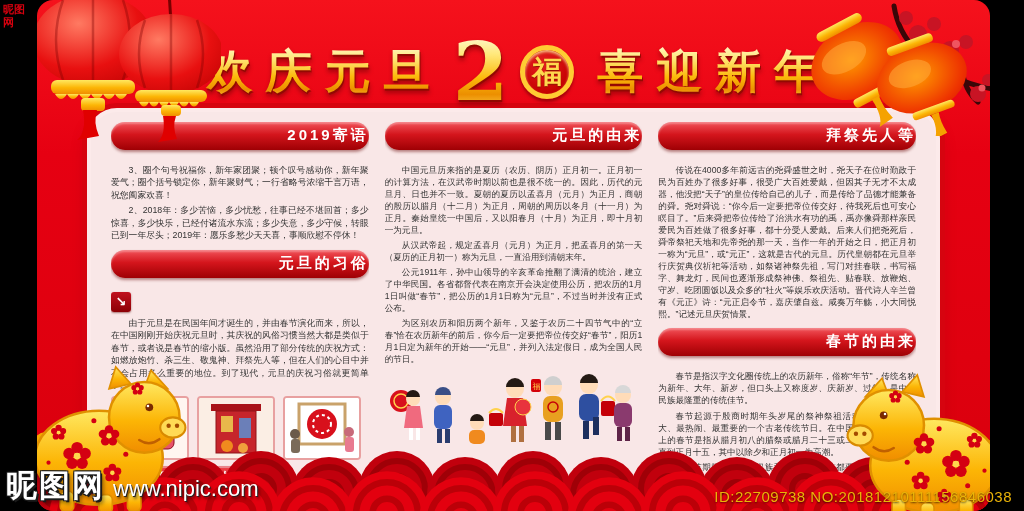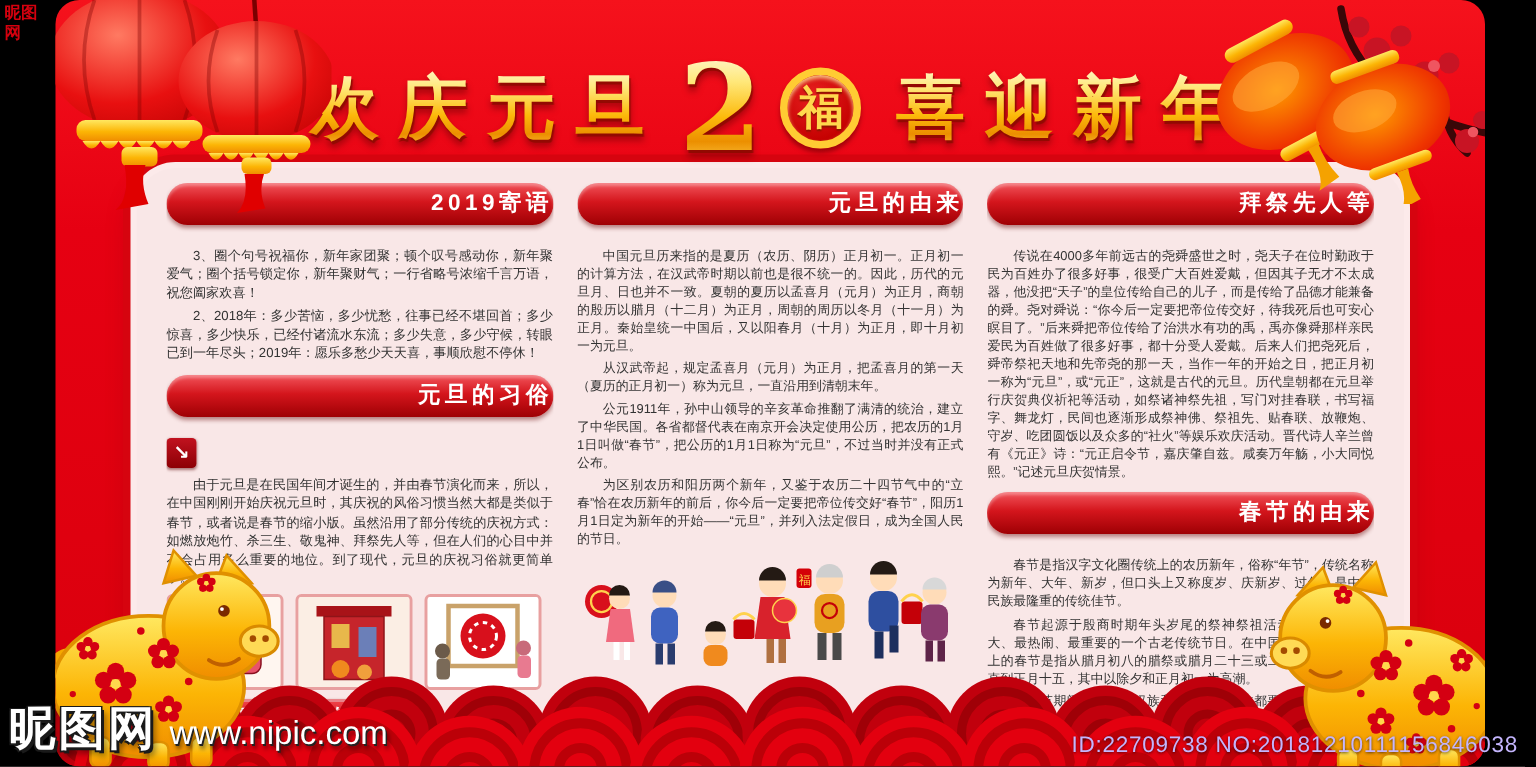--- a/index.html
+++ b/index.html
@@ -69,21 +69,21 @@
   .pig-left  { left:-12px; bottom:-4px; transform:scaleX(-1); }
   .pig-right { right:-18px; bottom:-12px; }
 
   
   .wm-site { position:absolute; left:6px; bottom:4px; z-index:50; display:flex;
     align-items:baseline; gap:8px; }
   .wm-name { font-size:31px; font-weight:bold; color:#fff; letter-spacing:2px;
     text-shadow:2px 2px 0 #1a1a1a, -1px -1px 0 #1a1a1a, 1px -1px 0 #1a1a1a, -1px 1px 0 #1a1a1a, 3px 4px 4px rgba(0,0,0,.5); }
   .wm-url { font-size:22px; font-weight:normal; color:#fff;
     text-shadow:1px 1px 0 #222, 2px 3px 3px rgba(0,0,0,.55); }
-  .wm-id { position:absolute; right:12px; bottom:6px; z-index:50; color:#c4b5fd;
+  .wm-id { position:absolute; right:12px; bottom:6px; z-index:50; color:#eab308;
     font-size:15px; text-shadow:0 1px 2px rgba(0,0,0,.65); letter-spacing:.5px; }
   .corner-logo { position:absolute; left:3px; top:3px; z-index:60; color:#d4000e;
     font-size:11px; font-weight:bold; width:32px; line-height:1.2; }
 </style>
 </head>
 <body>
 
 <div id="stage">
 
   <svg width="0" height="0" style="position:absolute">

